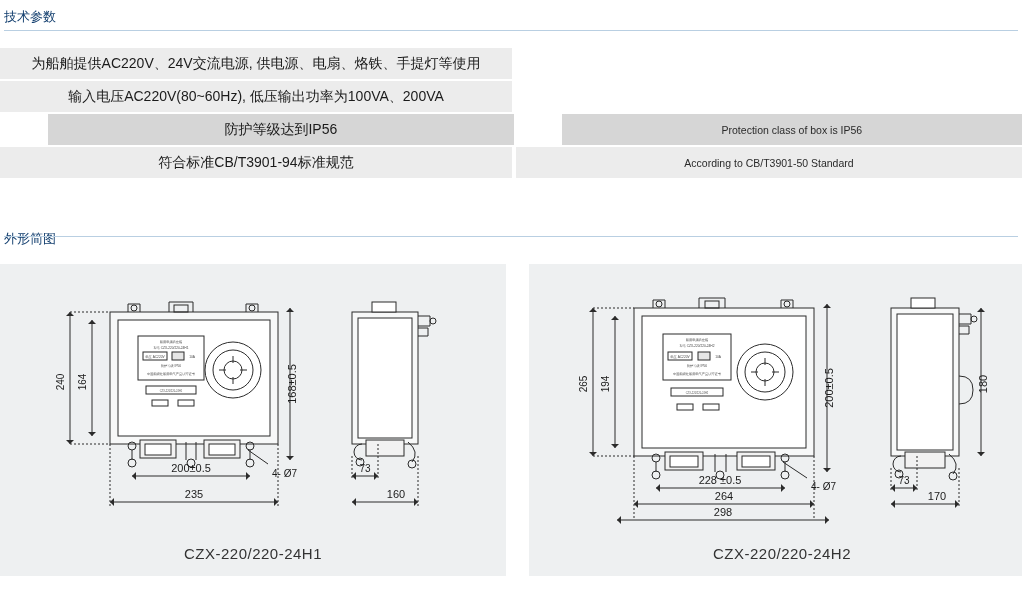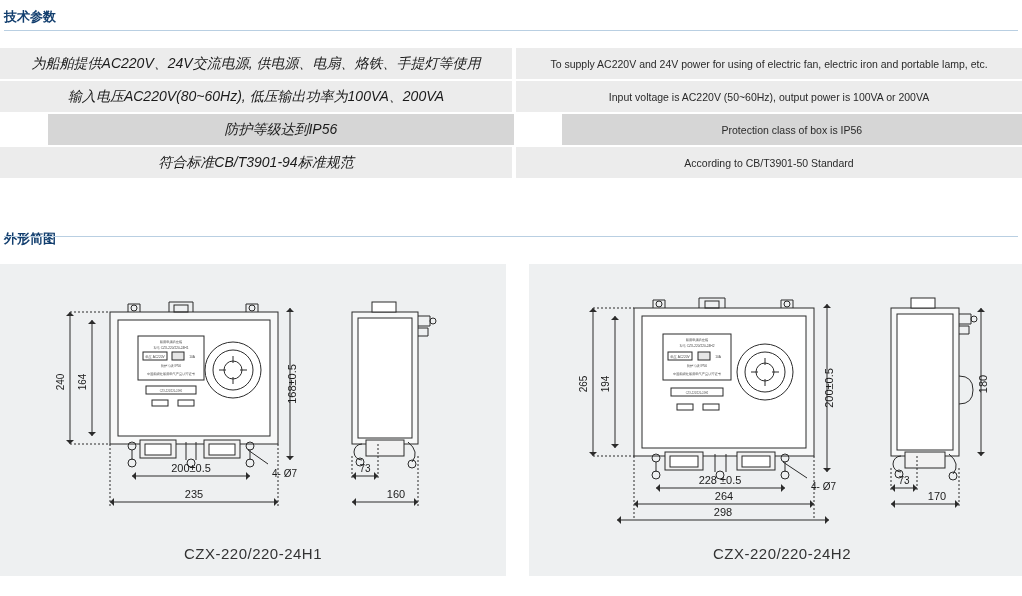--- a/index.html
+++ b/index.html
@@ -8,21 +8,21 @@
     background:#ffffff;
     font-family:"Liberation Sans", sans-serif;
     color:#1b1b1b;
     overflow:hidden;
     position:relative;
   }
   .section-title{
     position:absolute;
     font-size:13px;
     color:#123e6e;
-    font-weight:700;
+    font-weight:400;
   }
   .title-rule{
     position:absolute;
     height:1px;
     background:#b9cfe2;
   }
   
   .spec{
     position:absolute;
     left:0;top:48px;width:1022px;
@@ -37,21 +37,20 @@
     display:flex;
     align-items:center;
     justify-content:center;
     text-align:center;
     box-sizing:border-box;
   }
   .cell-cn{
     width:512px;
     font-size:14px;
     color:#1b1b1b;
-    font-style:italic;
   }
   .cell-en{
     width:506px;
     margin-left:4px;
     font-size:10.5px;
     color:#2a2a2a;
   }
   .bg-a{background:#ececec;}
   .bg-b{background:#d6d6d6;margin-left:48px;}
   
@@ -84,26 +83,24 @@
 </head>
 <body>
 
 <div class="section-title" style="left:4px;top:8px;">技术参数</div>
 <div class="title-rule" style="left:4px;top:30px;width:1014px;"></div>
 
 <div class="spec">
 
   <div class="spec-row">
     <div class="spec-cell cell-cn bg-a">为船舶提供AC220V、24V交流电源, 供电源、电扇、烙铁、手提灯等使用</div>
-    <div class="spec-cell cell-en bg-a">To supply AC220V and 24V power for using of electric fan, electric iron and portable lamp, etc.</div>
   </div>
 
   <div class="spec-row">
     <div class="spec-cell cell-cn bg-a">输入电压AC220V(80~60Hz), 低压输出功率为100VA、200VA</div>
-    <div class="spec-cell cell-en bg-a">Input voltage is AC220V (50~60Hz), output power is 100VA or 200VA</div>
   </div>
 
   <div class="spec-row">
     <div class="spec-cell cell-cn bg-b">防护等级达到IP56</div>
     <div class="spec-cell cell-en bg-b">Protection class of box is IP56</div>
   </div>
 
   <div class="spec-row">
     <div class="spec-cell cell-cn bg-a">符合标准CB/T3901-94标准规范</div>
     <div class="spec-cell cell-en bg-a">According to CB/T3901-50 Standard</div>

